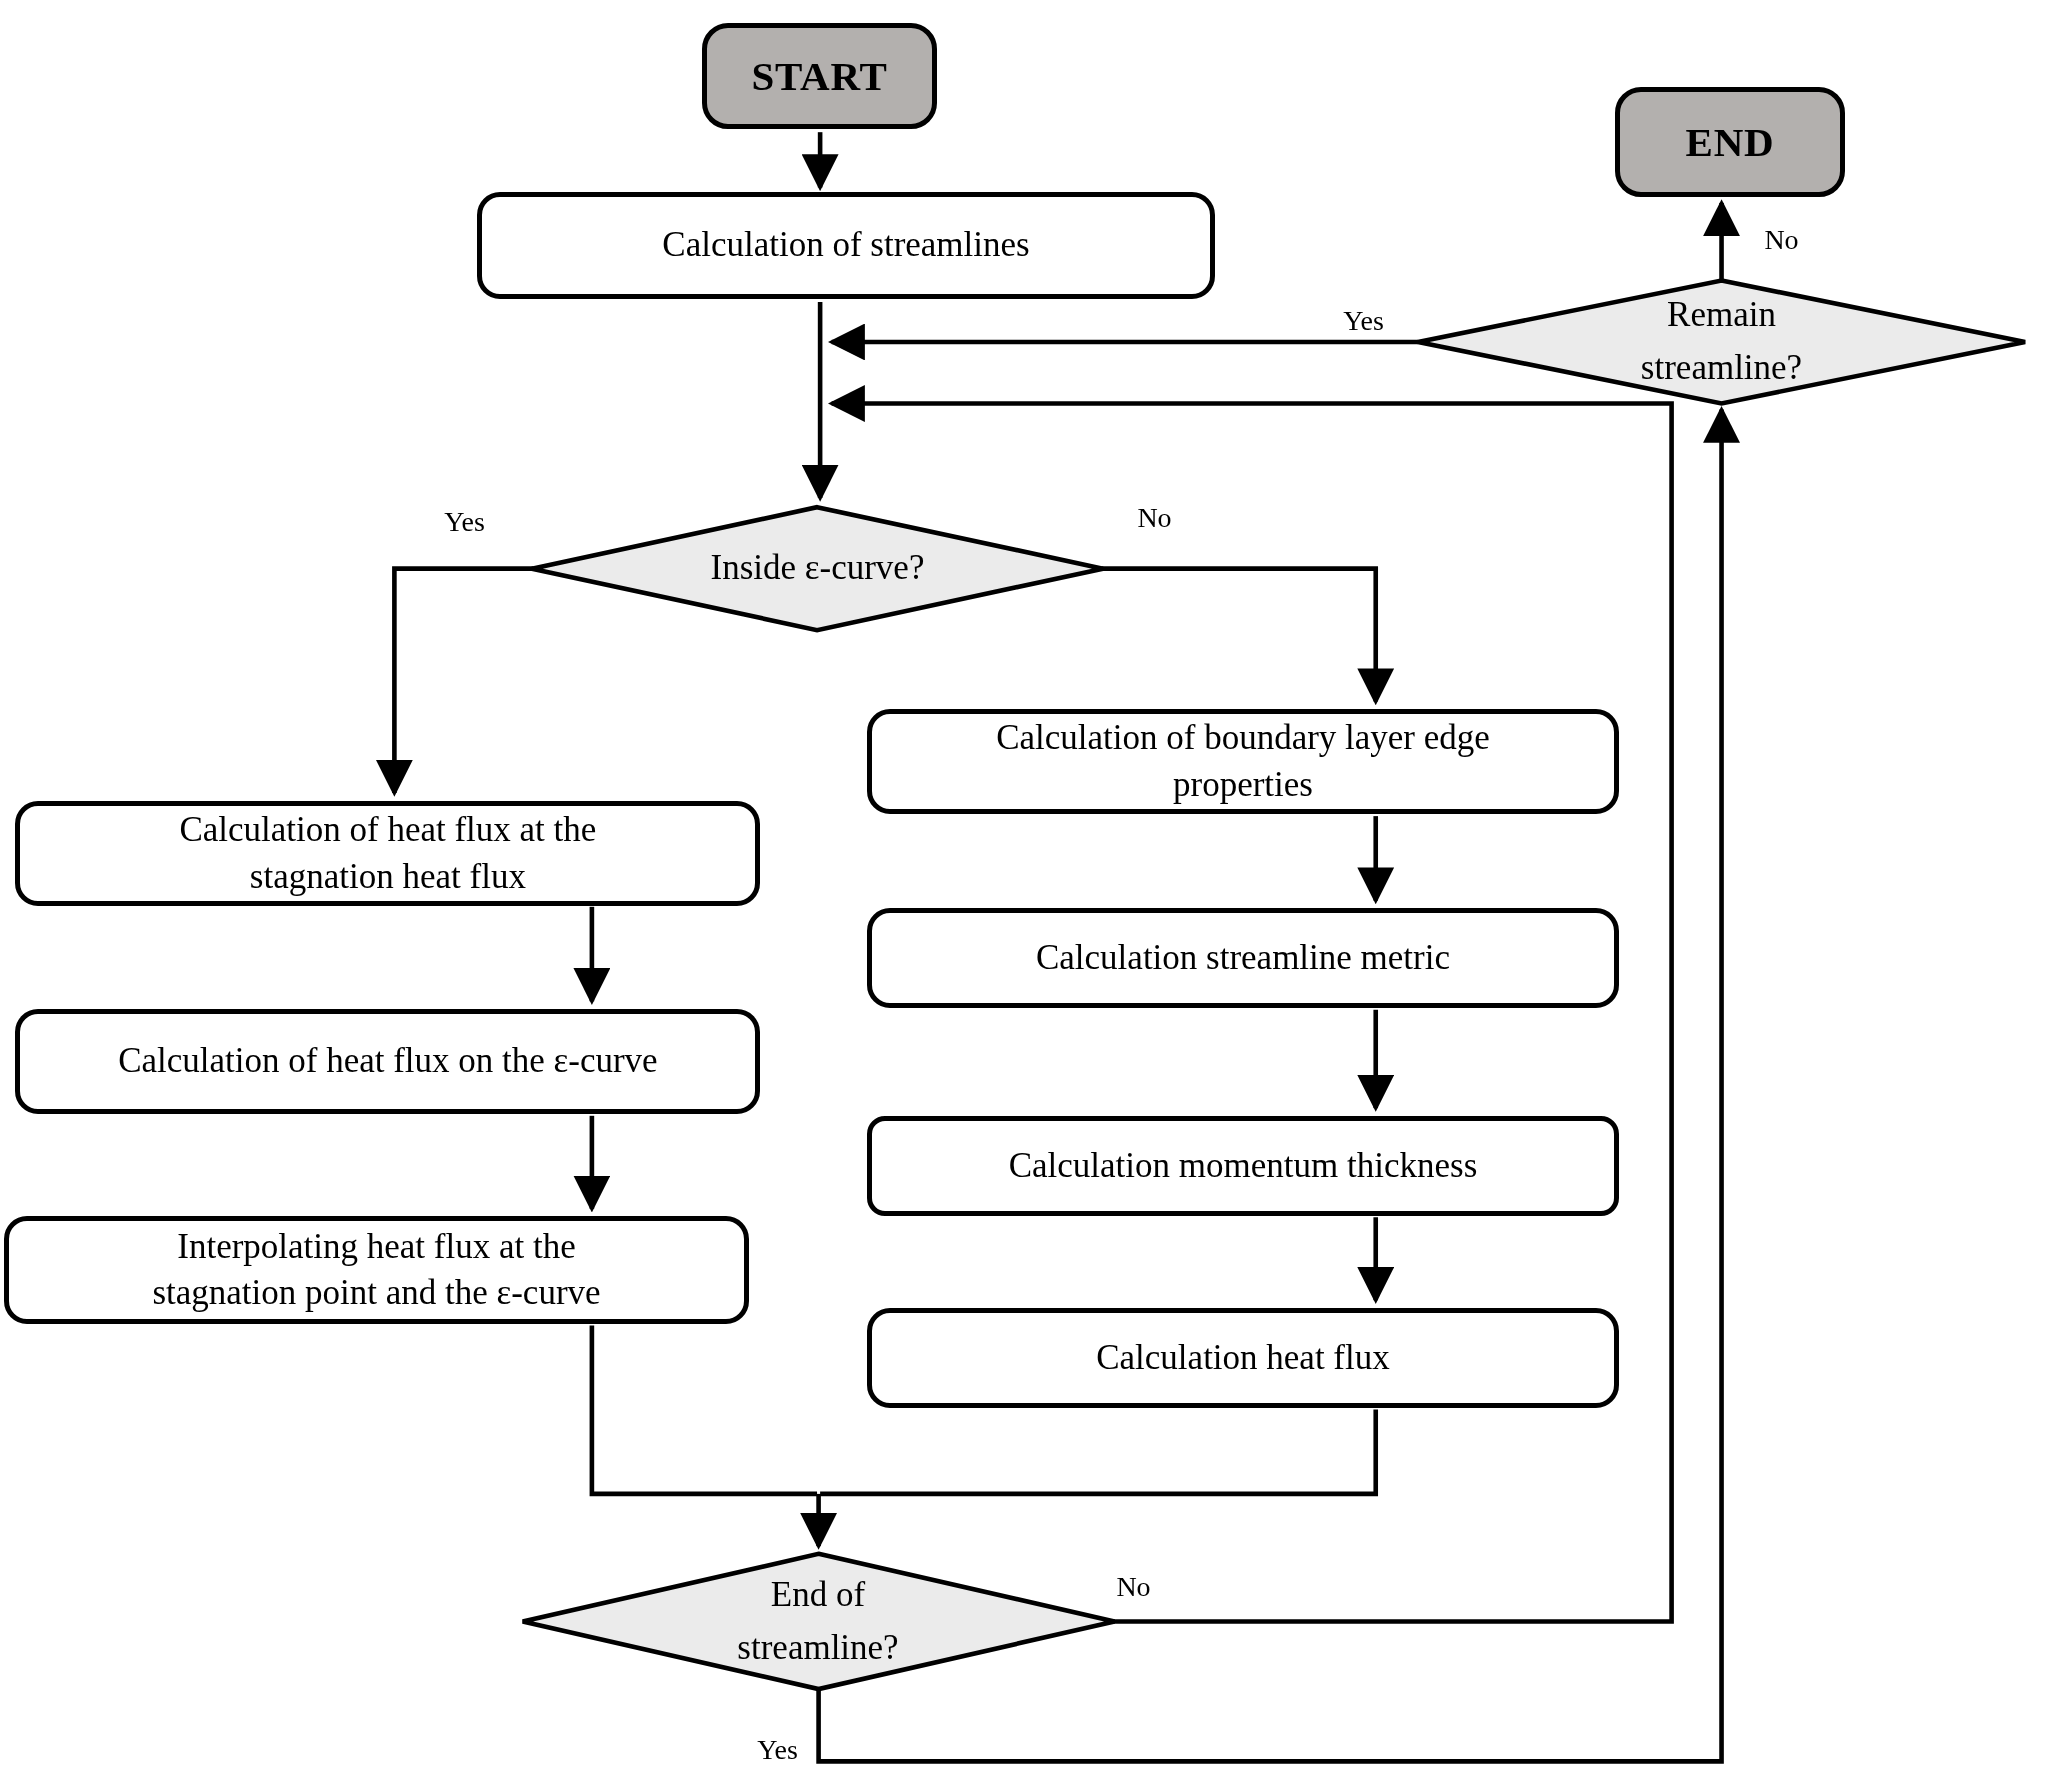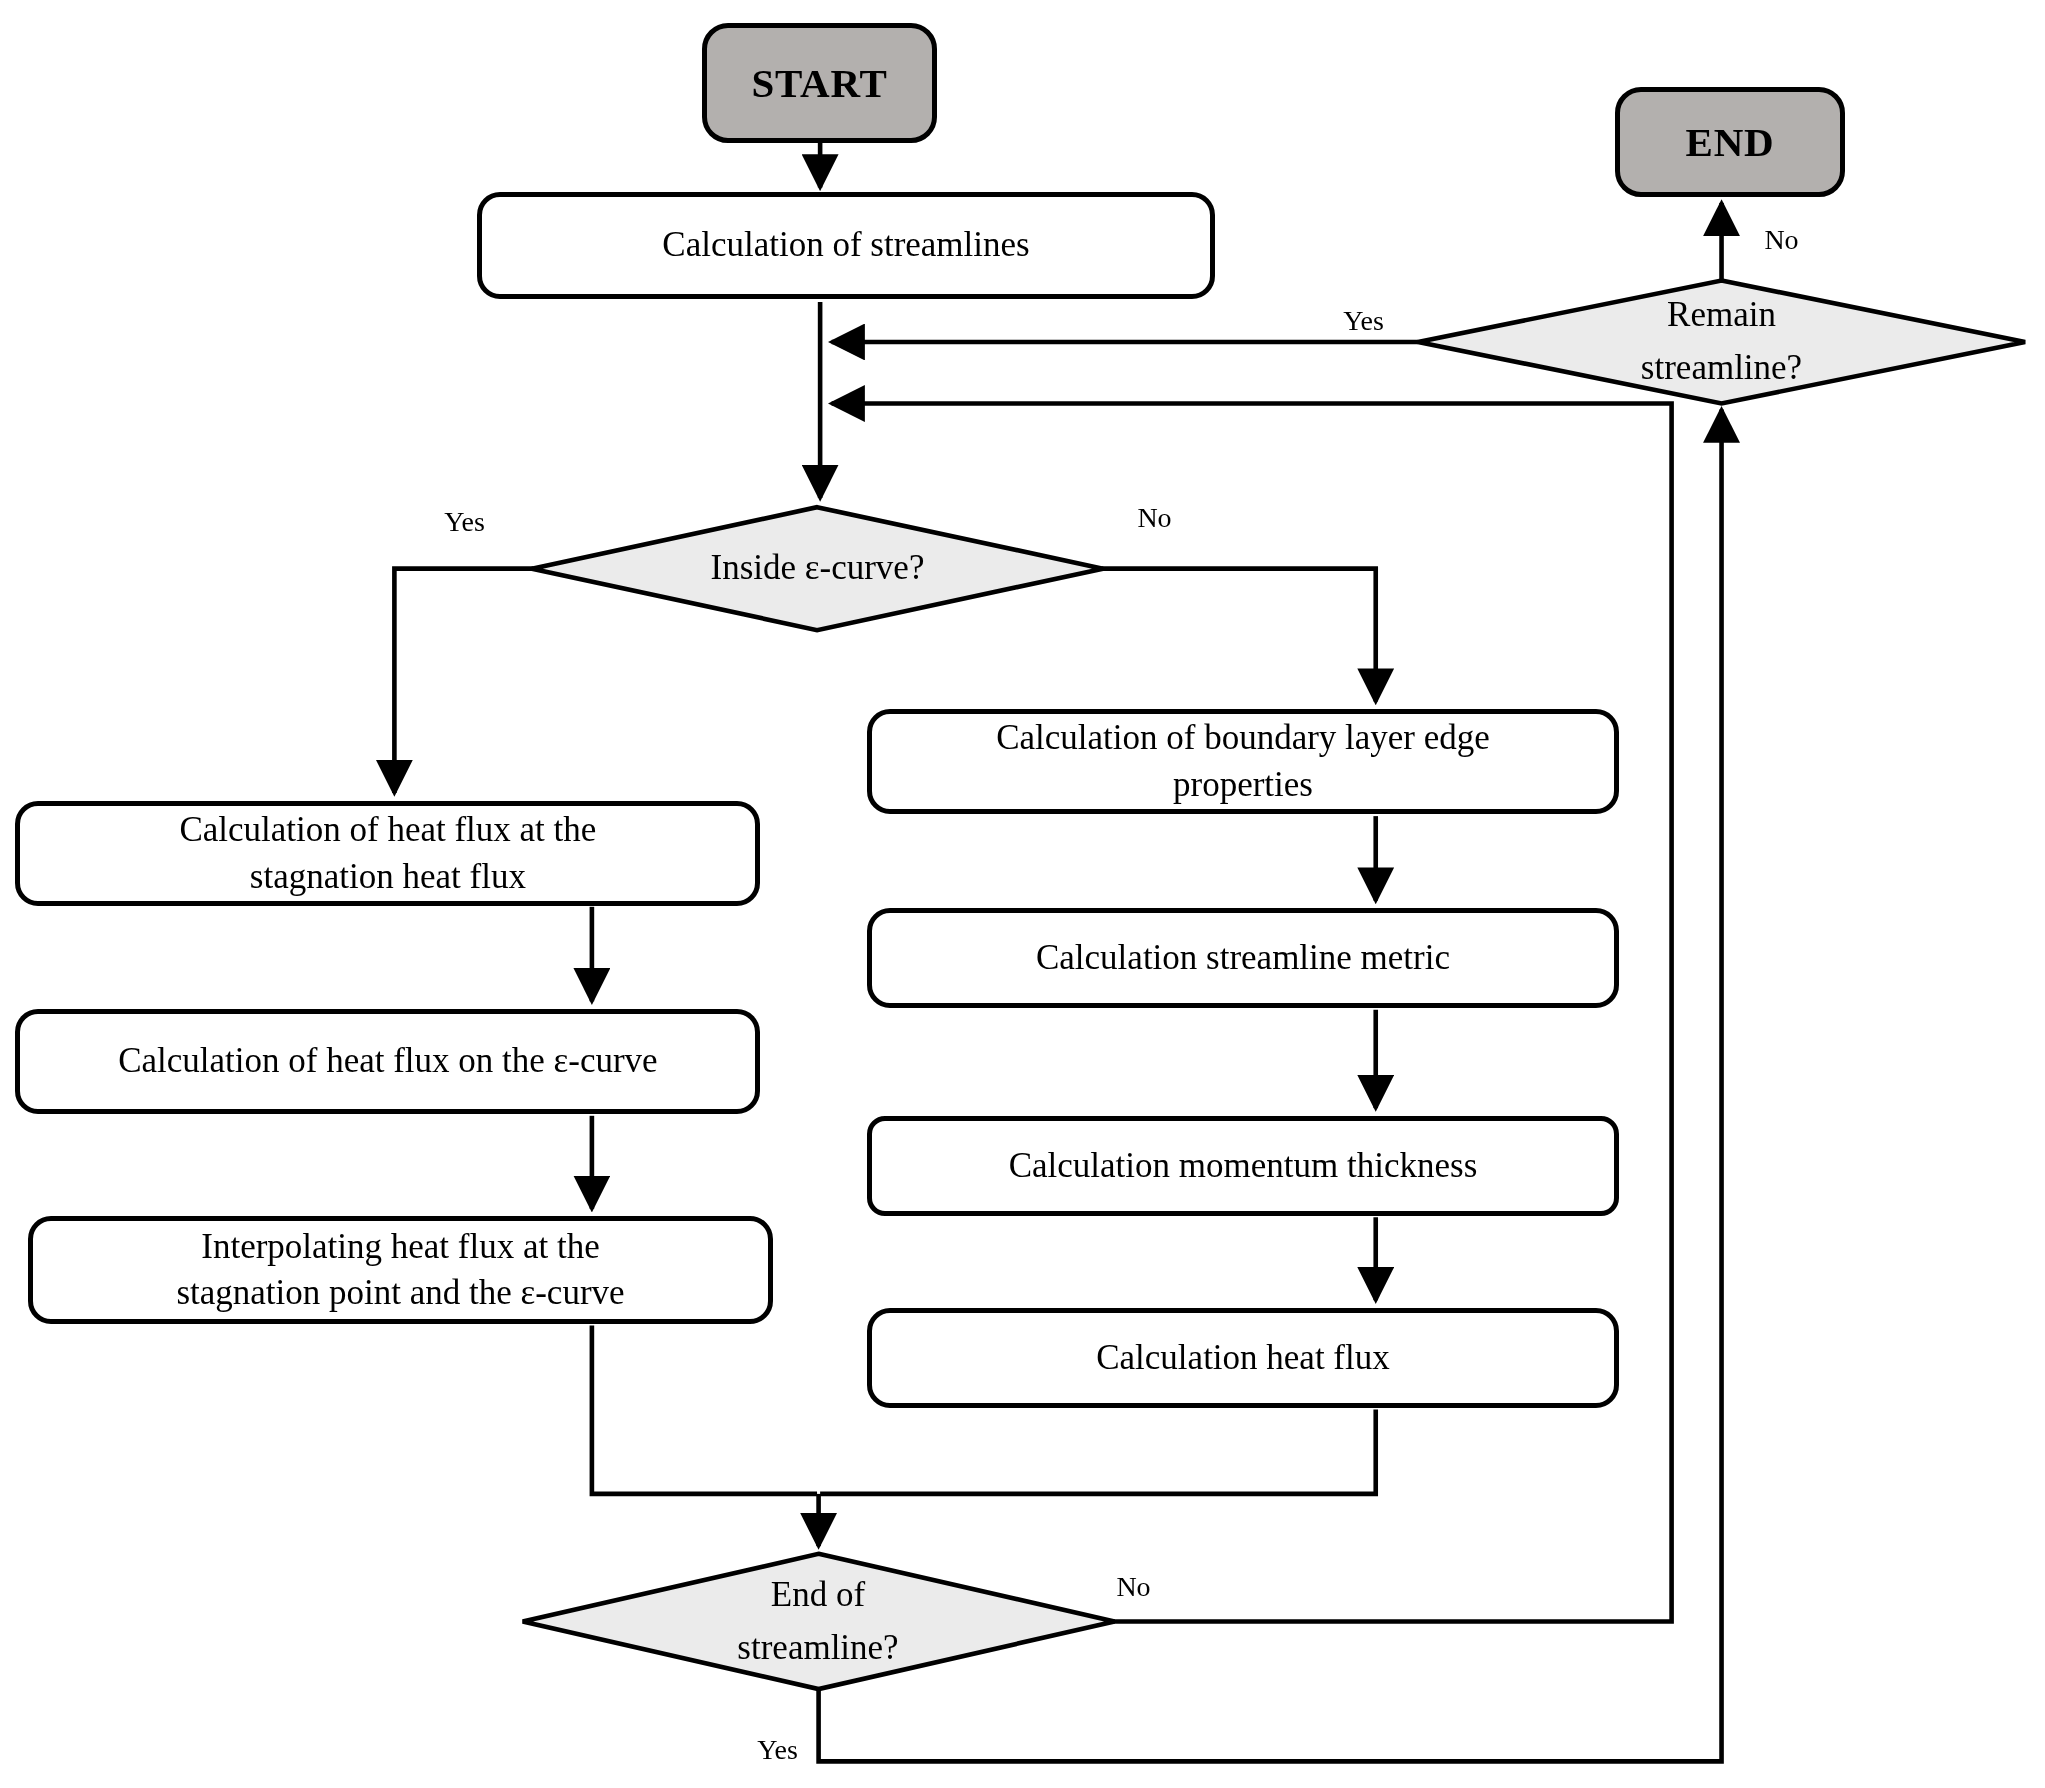--- a/index.html
+++ b/index.html
@@ -54,31 +54,31 @@
   <path class="edge" d="M1065,1944 V2012" marker-end="url(#arrow)"></path>
   <path class="edge" d="M1448,2110 H2175 V525 H1082" marker-end="url(#arrow)"></path>
   <path class="edge" d="M1065,2196 V2292 H2240 V533" marker-end="url(#arrow)"></path>
   <path class="edge" d="M2240,367 V264" marker-end="url(#arrow)"></path>
 
   <polygon class="decision" points="1063,660 1435,740 1063,820 692,740"></polygon>
   <polygon class="decision" points="1065,2022 1450,2110 1065,2198 680,2110"></polygon>
   <polygon class="decision" points="2240,365 2635,445 2240,525 1845,445"></polygon>
 </svg>
 
-<div class="node terminal" style="left:702px;top:23px;width:235px;height:120px;">START</div>
+<div class="node terminal" style="left:702px;top:23px;width:235px;height:106px;">START</div>
 
 <div class="node terminal" style="left:1615px;top:87px;width:230px;height:110px;">END</div>
 
 <div class="node" style="left:453px;top:192px;width:738px;height:107px;padding:0 31px;margin-left:24px;">Calculation of streamlines</div>
 
 <div class="node" style="left:15.4px;top:801px;width:745px;height:105px;padding:0 92px;">Calculation of heat flux at the stagnation heat flux</div>
 
 <div class="node" style="left:15.4px;top:1009px;width:745px;height:105px;padding:0 92px;">Calculation of heat flux on the ε-curve</div>
 
-<div class="node" style="left:28px;top:1216px;width:745px;height:108px;padding:0 92px;">Interpolating heat flux at the stagnation point and the ε-curve</div>
+<div class="node" style="left:4px;top:1216px;width:745px;height:108px;padding:0 92px;">Interpolating heat flux at the stagnation point and the ε-curve</div>
 
 <div class="node" style="left:867px;top:709px;width:752px;height:105px;padding:0 77px;">Calculation of boundary layer edge properties</div>
 
 <div class="node" style="left:867px;top:908px;width:752px;height:100px;padding:0 15.4px;">Calculation streamline metric</div>
 
 <div class="node" style="left:867px;top:1116px;width:752px;height:100px;padding:0 17px;border-radius:18px;">Calculation momentum thickness</div>
 
 <div class="node" style="left:867px;top:1308px;width:752px;height:100px;padding:0 15.4px;">Calculation heat flux</div>
 
 <div class="dlabel" style="left:702px;top:507px;width:231px;height:123px;">Inside ε-curve?</div>

